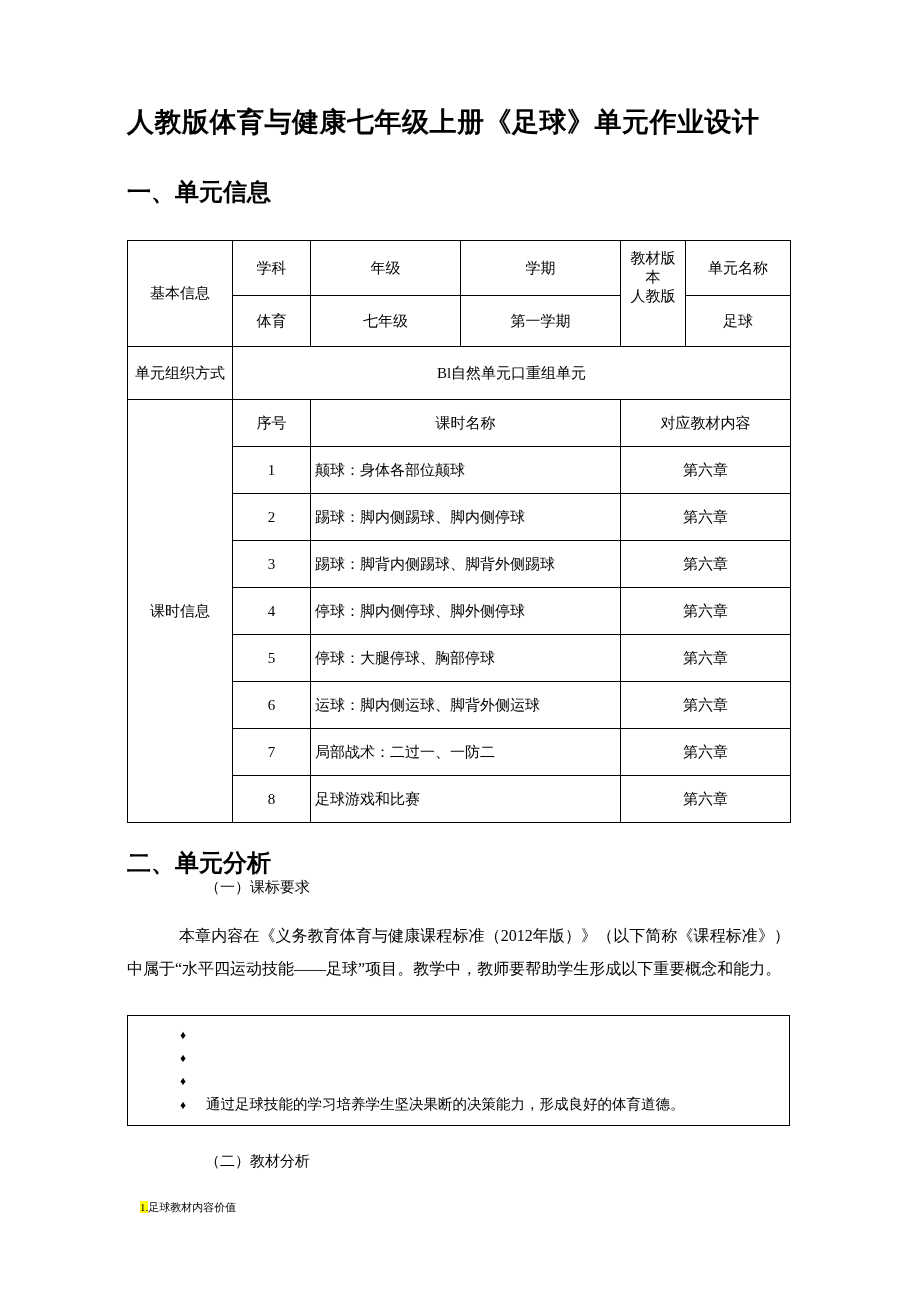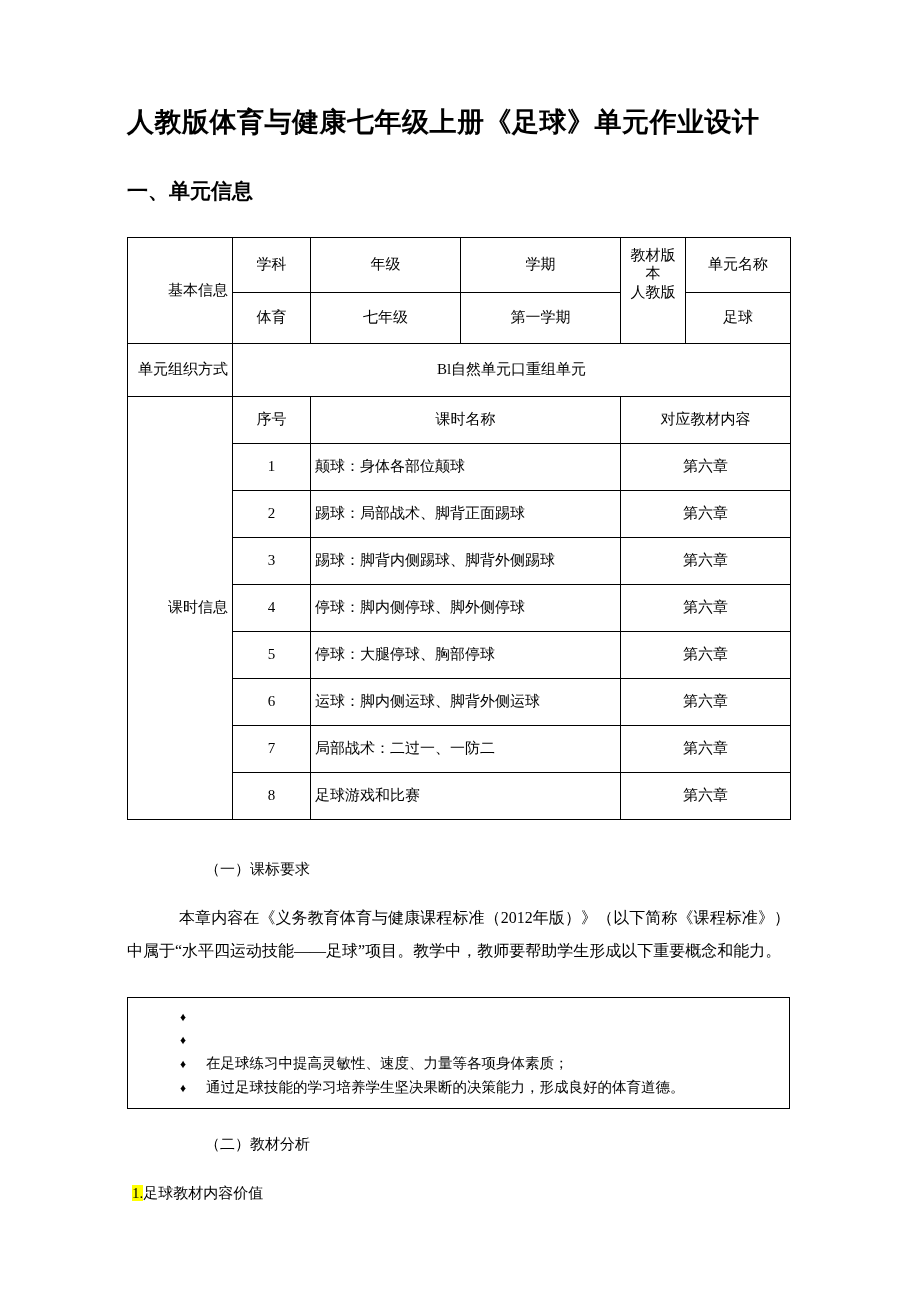--- a/index.html
+++ b/index.html
@@ -27,21 +27,21 @@
     font-family: "Liberation Sans", sans-serif;
     font-size: 27px;
     font-weight: 700;
     line-height: 1.2;
     letter-spacing: 0.5px;
     white-space: nowrap;
   }
   .sec-heading {
     margin: 0;
     font-family: "Liberation Sans", sans-serif;
-    font-size: 21px;
+    font-size: 24px;
     font-weight: 700;
     line-height: 1.2;
   }
   .sec1 { margin-top: 40px; }
   .sec2 { margin-top: 26px; }
 
   table.unit-table {
     margin-top: 33px;
     border-collapse: collapse;
     table-layout: fixed;
@@ -51,21 +51,21 @@
   }
   table.unit-table td {
     border: 1px solid #000000;
     padding: 2px 4px;
     vertical-align: middle;
     overflow: hidden;
   }
   table.unit-table { border: 1.5px solid #000000; }
   td.c { text-align: center; }
   td.label {
-    text-align: right;
+    text-align: center;
     padding-left: 9px;
   }
   td.label-bottom {
     vertical-align: bottom;
     padding-bottom: 7px;
   }
   td.lesson-name {
     text-align: left;
     padding-left: 15px;
     margin-left: 16px;
@@ -87,21 +87,21 @@
     padding: 6px 2px 8px 2px;
     text-align: center;
   }
 
   .sub-heading {
     margin: 0;
     margin-left: 78px;
     font-size: 15px;
     line-height: 1.3;
   }
-  .sub1 { margin-top: 40px; }
+  .sub1 { }
   .sub2 { margin-top: 26px; }
 
   .body-para {
     margin: 0;
     margin-top: 22px;
     font-size: 16px;
     line-height: 33px;
     text-align: justify;
     text-indent: 52px;
   }
@@ -125,23 +125,23 @@
     margin-left: 52px;
     font-size: 12px;
     flex: none;
   }
   .bullet-line .bullet-text {
     flex: 1;
     white-space: nowrap;
   }
 
   .item1 {
-    margin: 5px;
+    margin: 13px;
     margin-top: 28px;
-    font-size: 15px;
+    font-size: 11px;
     line-height: 1.4;
   }
   .hl {
     background: #ffff00;
   }
 </style>
 </head>
 <body>
 
 <div class="doc">
@@ -189,21 +189,21 @@
         <td colspan="2" class="c">课时名称</td>
         <td colspan="2" class="c">对应教材内容</td>
       </tr>
       <tr class="lesson-row">
         <td class="c">1</td>
         <td colspan="2" class="lesson-name">颠球：身体各部位颠球</td>
         <td colspan="2" class="c">第六章</td>
       </tr>
       <tr class="lesson-row">
         <td class="c">2</td>
-        <td colspan="2" class="lesson-name">踢球：局部战术、脚背正面踢球</td>
+        <td colspan="2" class="lesson-name">踢球：脚内侧踢球、脚内侧停球</td>
         <td colspan="2" class="c">第六章</td>
       </tr>
       <tr class="lesson-row">
         <td class="c">3</td>
         <td colspan="2" class="lesson-name">踢球：脚背内侧踢球、脚背外侧踢球</td>
         <td colspan="2" class="c">第六章</td>
       </tr>
       <tr class="lesson-row">
         <td class="c">4</td>
         <td colspan="2" class="lesson-name">停球：脚内侧停球、脚外侧停球</td>
@@ -225,35 +225,35 @@
         <td colspan="2" class="c">第六章</td>
       </tr>
       <tr class="lesson-row">
         <td class="c">8</td>
         <td colspan="2" class="lesson-name">足球游戏和比赛</td>
         <td colspan="2" class="c">第六章</td>
       </tr>
     </tbody>
   </table>
 
+  <h2 class="sec-heading sec2">二、单元分析</h2>
 
   <p class="sub-heading sub1">（一）课标要求</p>
 
   <p class="body-para">本章内容在《义务教育体育与健康课程标准（2012年版）》（以下简称《课程标准》）中属于“水平四运动技能——足球”项目。教学中，教师要帮助学生形成以下重要概念和能力。</p>
 
   <div class="key-box">
     <div class="bullet-line">
       <span class="diamond">♦</span>
     </div>
     <div class="bullet-line">
       <span class="diamond">♦</span>
     </div>
     <div class="bullet-line">
       <span class="diamond">♦</span>
-      <span class="bullet-text">在足球练习中提高灵敏性、速度、力量等各项身体素质；</span>
     </div>
     <div class="bullet-line">
       <span class="diamond">♦</span>
       <span class="bullet-text">通过足球技能的学习培养学生坚决果断的决策能力，形成良好的体育道德。</span>
     </div>
   </div>
 
   <p class="sub-heading sub2">（二）教材分析</p>
 
   <p class="item1">

